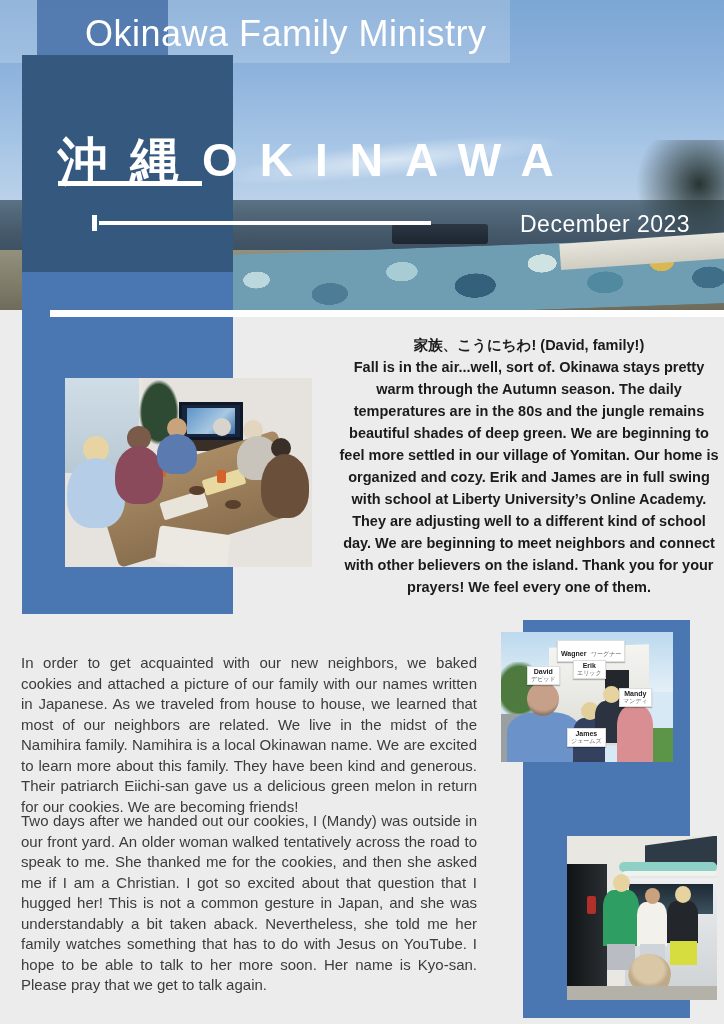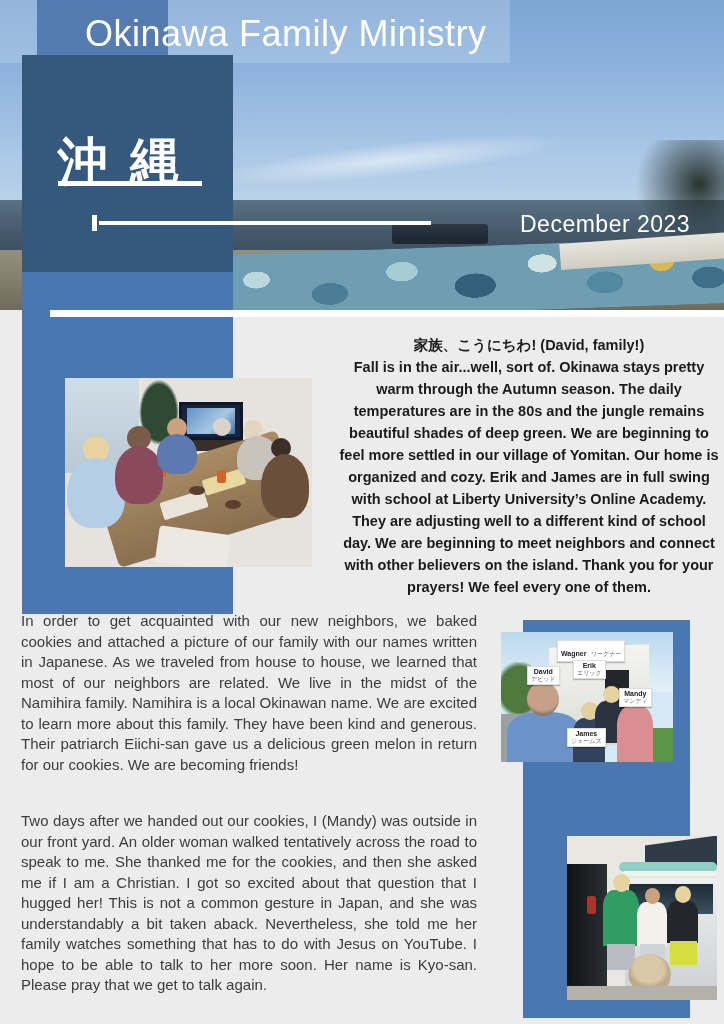--- a/index.html
+++ b/index.html
@@ -49,21 +49,21 @@
   .title-rule-tick{position:absolute;left:92px;top:215px;width:5px;height:16px;background:#fff;}
   .title-rule{position:absolute;left:99px;top:221px;width:332px;height:4px;background:#fff;}
   .issue-date{position:absolute;left:520px;top:211px;font-size:23px;font-weight:300;color:#fff;letter-spacing:.5px;}
   .white-strip{position:absolute;left:50px;top:310px;width:674px;height:7px;background:#fff;}
   
   .greeting{position:absolute;left:338px;top:334px;width:382px;text-align:center;
     color:#1b1b1b;font-weight:700;font-size:14.5px;line-height:22px;}
   
   .article{position:absolute;left:21px;width:456px;color:#3c3c3c;font-size:15px;line-height:20.5px;
     text-align:justify;}
-  .article.p1{top:611px;}
+  .article.p1{top:653px;}
   .article.p2{top:811px;}
   
   .dinner{position:absolute;left:65px;top:378px;width:247px;height:189px;overflow:hidden;background:#e6e3de;}
   .dinner .win{position:absolute;left:0;top:0;width:78px;height:95px;
     background:linear-gradient(180deg,#cfdde6,#b9c9d4);border-right:4px solid #e8e6e1;}
   .dinner .tree{position:absolute;left:68px;top:2px;width:52px;height:72px;
     background:radial-gradient(55% 65% at 50% 45%,#2e4a33 0 60%,transparent 70%);}
   .dinner .tv{position:absolute;left:114px;top:24px;width:64px;height:38px;background:#16243c;
     box-shadow:inset 0 0 0 3px #0e1828;}
   .dinner .tv-screen{position:absolute;left:122px;top:30px;width:48px;height:26px;
@@ -146,20 +146,21 @@
 
   <div class="band-light"></div>
   <div class="band-blue"></div>
   <div class="brand">Okinawa Family Ministry</div>
 
   <div class="navy-box"></div>
   <div class="blue-box-mid"></div>
 
   <div class="big-title">
     <span class="title-jp">沖縄</span>
+    <span class="title-en">OKINAWA</span>
   </div>
   <div class="title-rule-tick"></div>
   <div class="title-rule"></div>
   <div class="issue-date">December 2023</div>
 
   <div class="white-strip"></div>
 
   <div class="dinner">
     <div class="win"></div>
     <div class="tree"></div>

